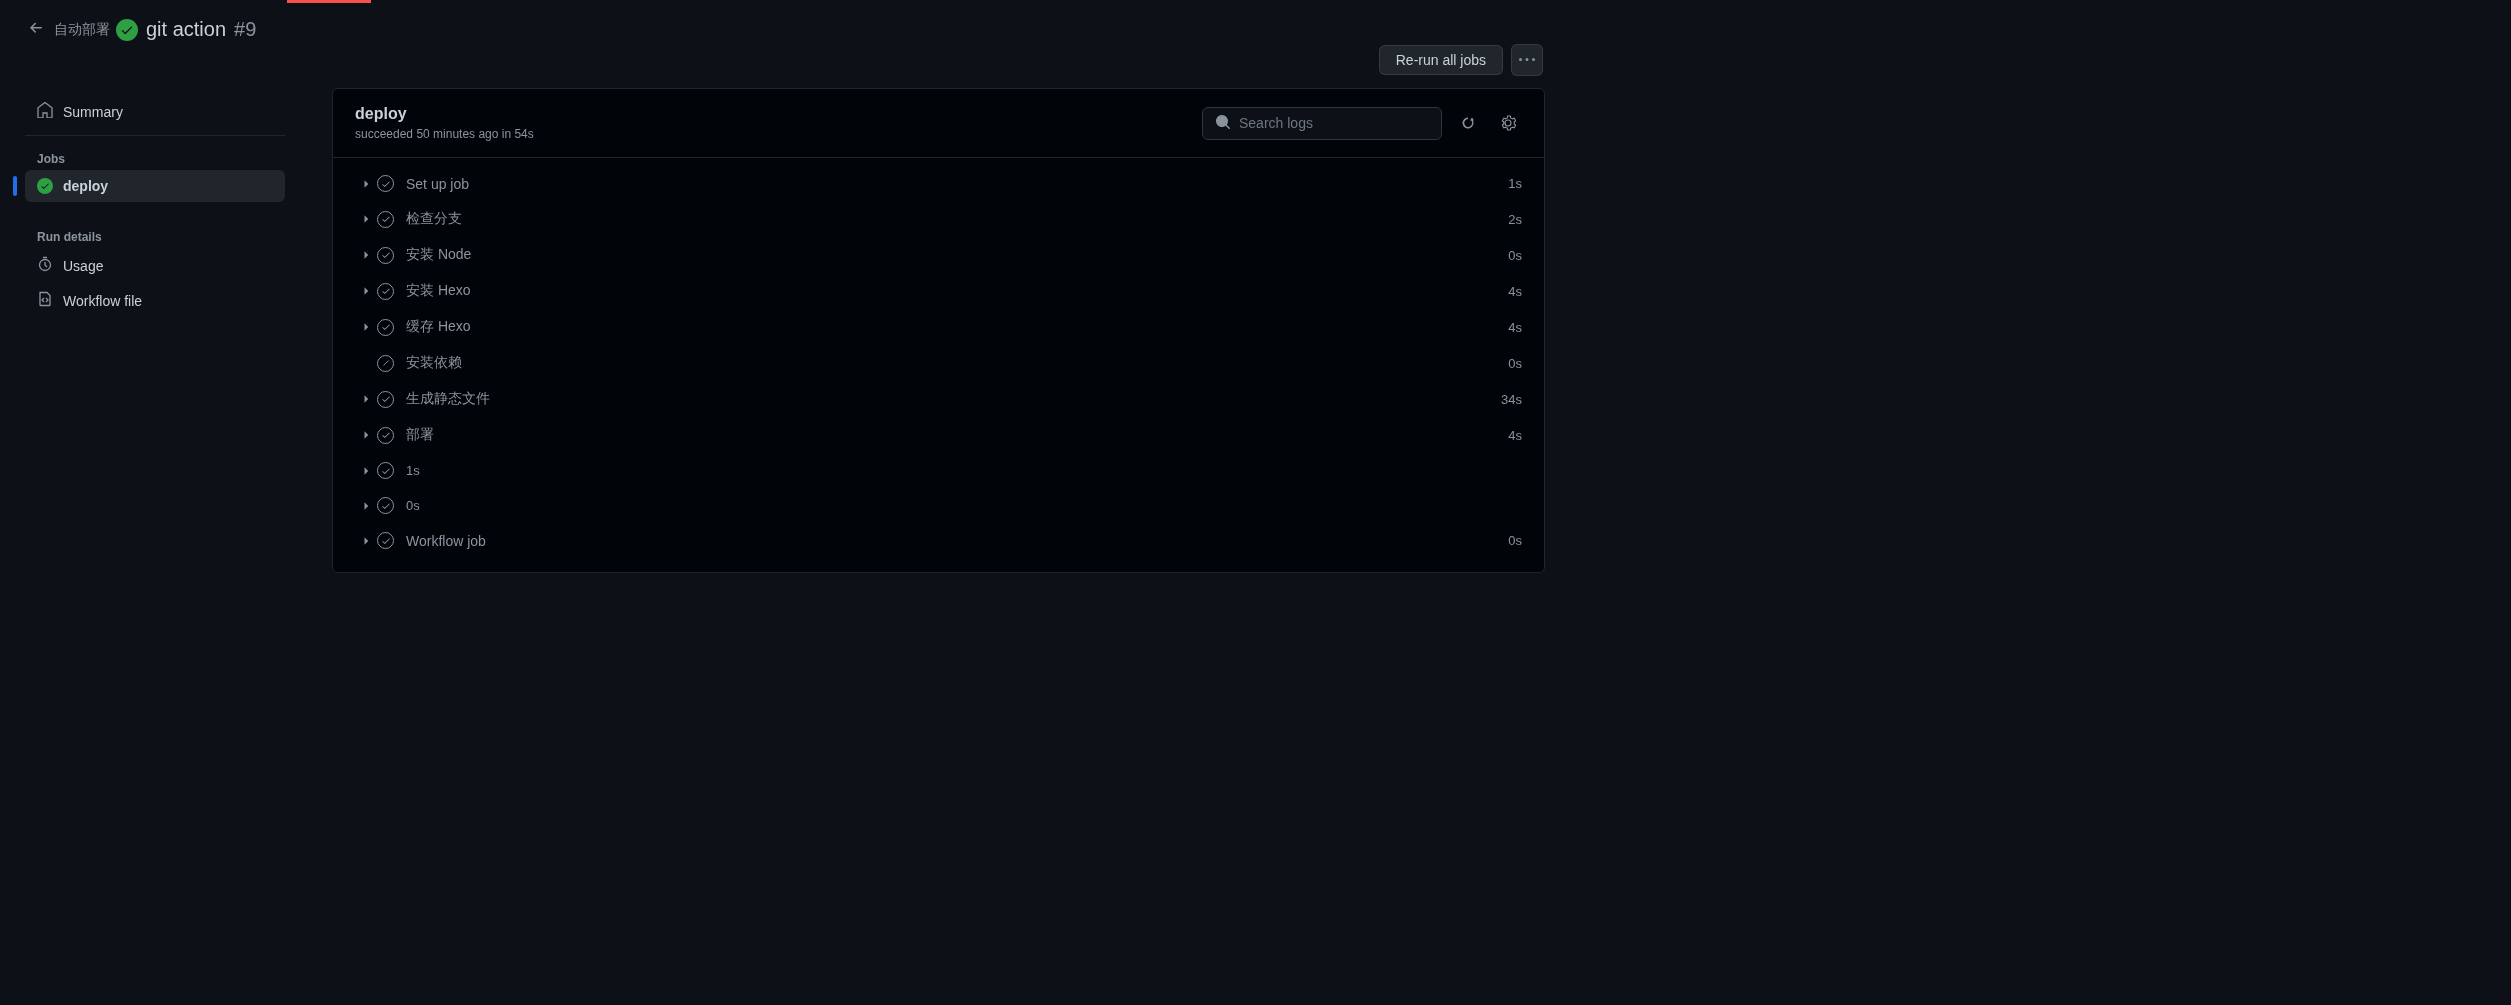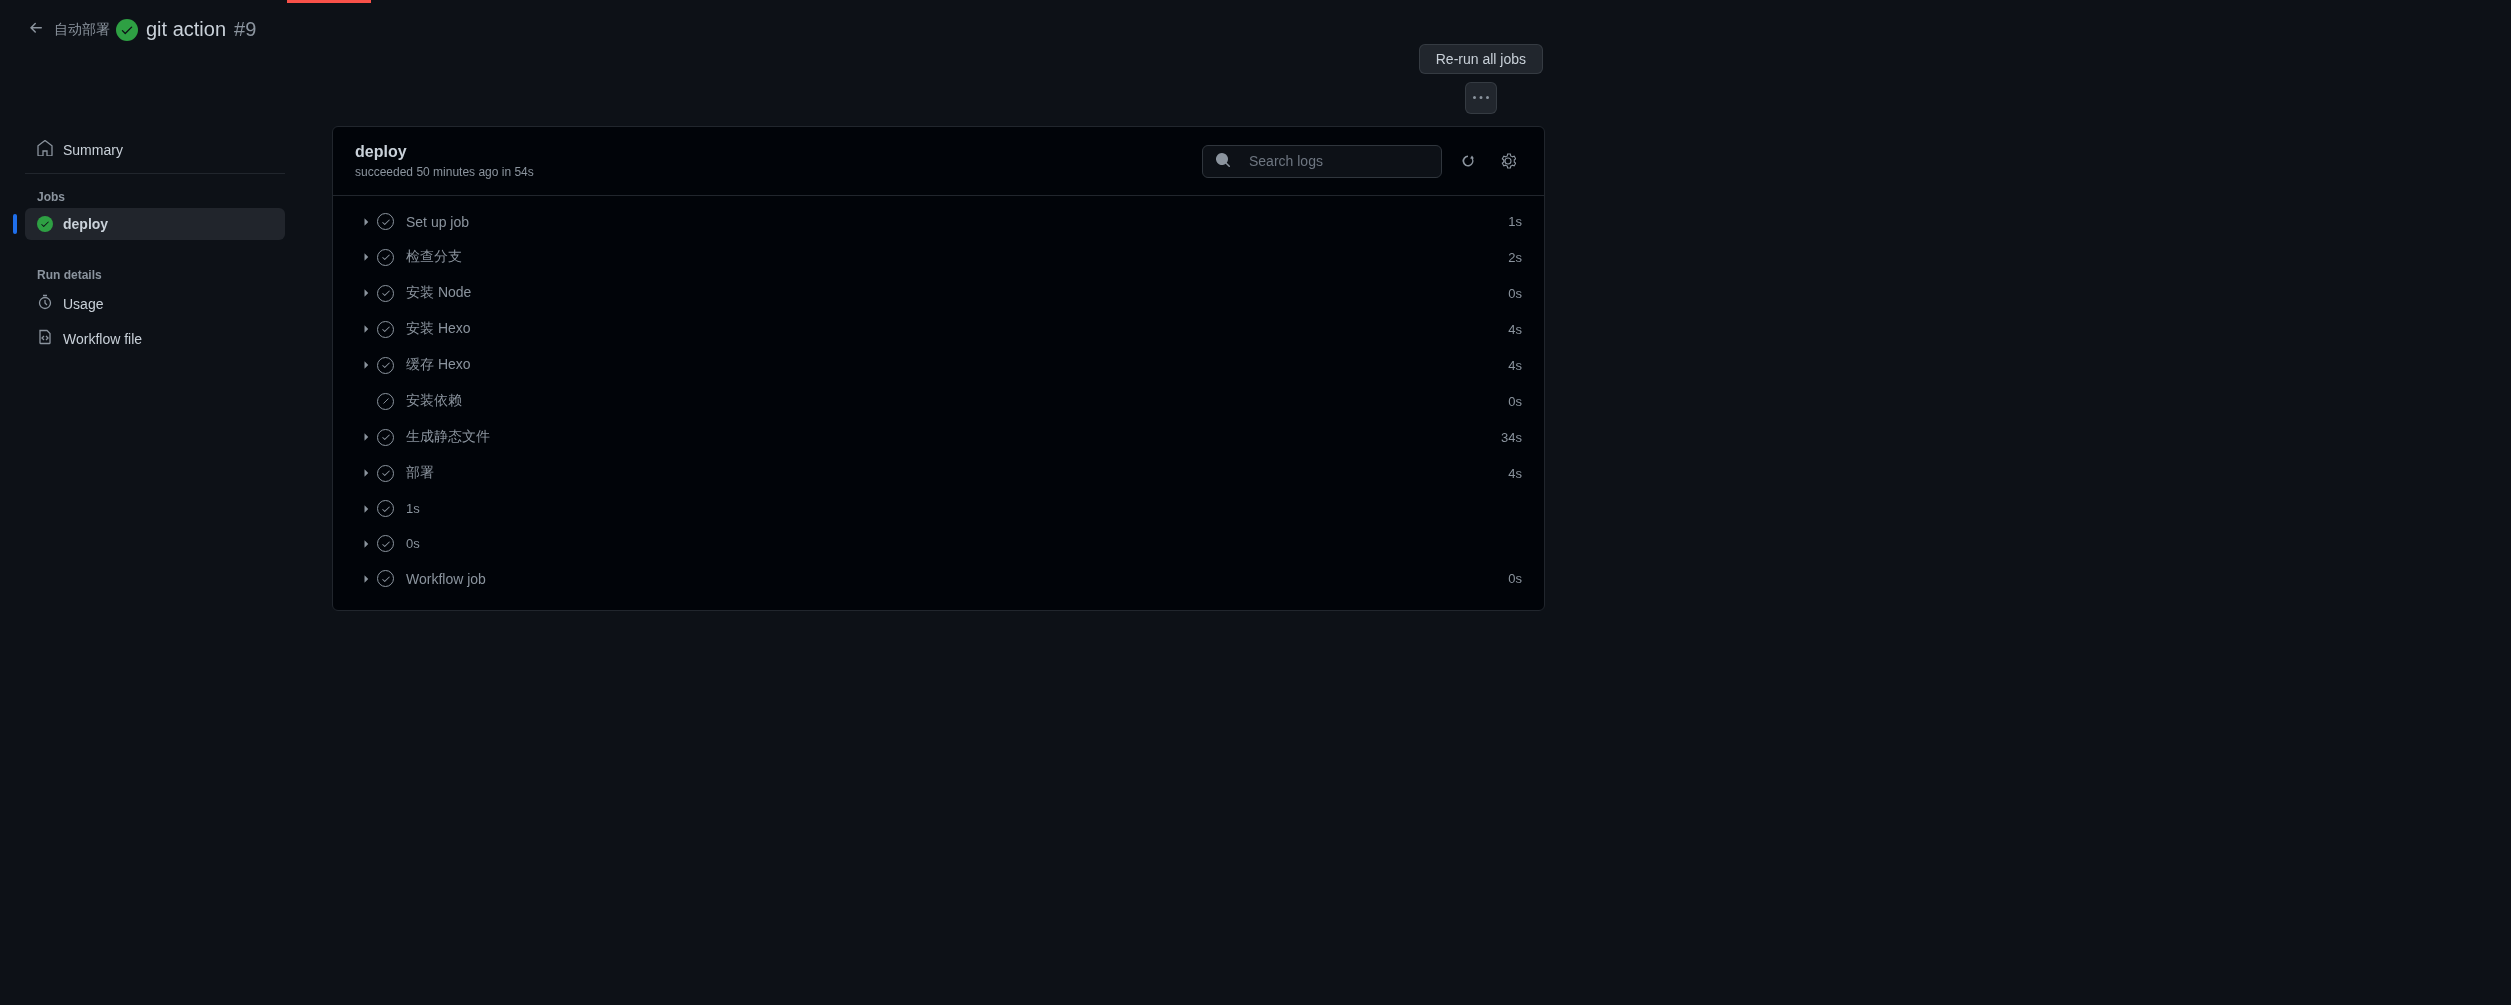--- a/index.html
+++ b/index.html
@@ -37,21 +37,21 @@
   .breadcrumb svg { width: 16px; height: 16px; fill: #8b949e; }
   .title-row { display: flex; align-items: center; gap: 8px; }
   .status-badge-lg {
     width: 22px; height: 22px; border-radius: 50%;
     background: #2ea043;
     display: flex; align-items: center; justify-content: center;
   }
   .status-badge-lg svg { width: 14px; height: 14px; fill: #0d1117; }
   .workflow-title { font-size: 20px; font-weight: 400; color: #c9d1d9; }
   .workflow-number { color: #8b949e; font-weight: 300; }
-  .header-right { display: flex; align-items: center; gap: 8px; margin-top: 26px; flex-direction: column; }
+  .header-right { display: flex; align-items: center; gap: 8px; margin-top: 26px; }
   .btn {
     background: #21262d; border: 1px solid rgba(240,246,252,0.1);
     color: #c9d1d9; border-radius: 6px;
     padding: 6px 16px; font-size: 14px; font-weight: 500;
     cursor: pointer;
   }
   .btn-icon {
     background: #21262d; border: 1px solid rgba(240,246,252,0.1);
     border-radius: 6px; width: 32px; height: 32px;
     display: flex; align-items: center; justify-content: center; cursor: pointer;
@@ -95,21 +95,21 @@
     border-radius: 6px; overflow: hidden;
   }
   .panel-header {
     display: flex; align-items: center; justify-content: space-between;
     padding: 16px 22px;
   }
   .ph-left .job-name { font-size: 16px; font-weight: 600; color: #c9d1d9; }
   .ph-left .job-sub { font-size: 12px; color: #8b949e; margin-top: 4px; }
   .ph-right { display: flex; align-items: center; gap: 12px; }
   .search-box {
-    display: flex; align-items: center; gap: 18px;
+    display: flex; align-items: center; gap: 8px;
     background: #0d1117; border: 1px solid #30363d;
     border-radius: 6px; padding: 6px 12px; width: 240px;
   }
   .search-box svg { width: 16px; height: 16px; fill: #8b949e; flex:none; }
   .search-box input {
     background: transparent; border: none; outline: none;
     color: #c9d1d9; font-size: 14px; width: 100%;
   }
   .search-box input::placeholder { color: #6e7681; }
   .ph-iconbtn { width: 28px; height: 28px; display:flex; align-items:center; justify-content:center; cursor:pointer; border-radius:6px; }

